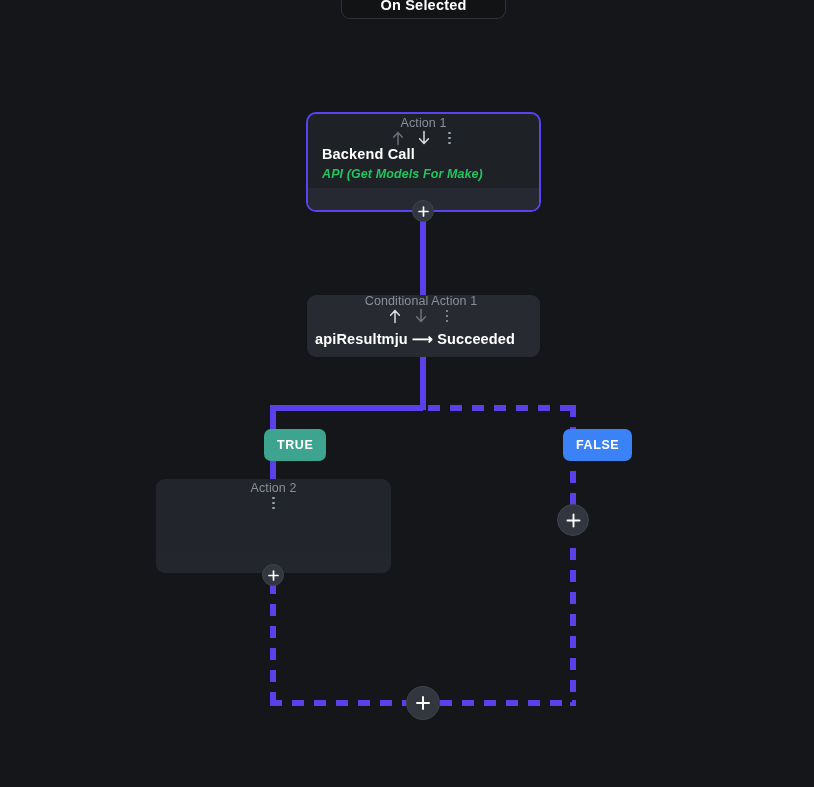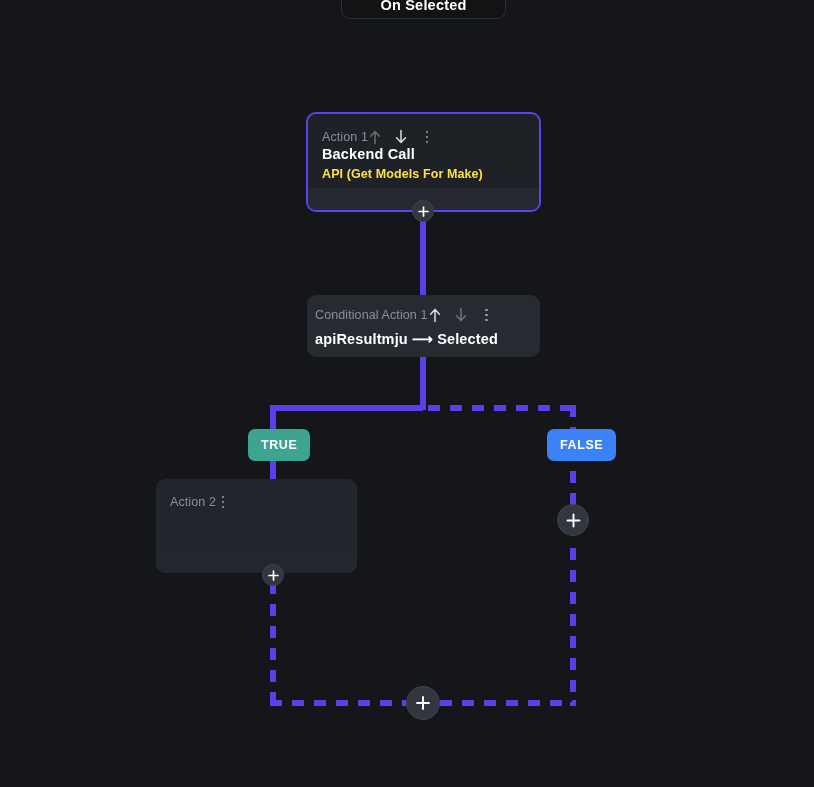--- a/index.html
+++ b/index.html
@@ -72,22 +72,23 @@
     background: #1E2126;
     border: 2px solid #5B43F0;
     border-radius: 10px;
   }
 
   .card-body { padding: 14px 14px 0 14px; position: relative; }
 
   .card-head {
     display: flex;
     align-items: center;
-    justify-content: flex-start;
+    justify-content: flex-end;
     height: 18px;
+    flex-direction: column;
   }
 
   .card-subtitle {
     color: #8A8F99;
     font-size: 12.5px;
     letter-spacing: .1px;
   }
 
   .card-title {
     color: #ffffff;
@@ -159,20 +160,21 @@
     height: 26px;
     border-radius: 7px;
     display: flex;
     align-items: center;
     justify-content: center;
     padding: 16px 13px;
     font-size: 12.5px;
     font-weight: bold;
     letter-spacing: .6px;
     color: #ffffff;
+    margin-left: 16px;
   }
   .badge-true  { background: #3DA58F; }
   .badge-false { background: #3b82f6; }
 </style>
 </head>
 <body>
 
 <div id="canvas">
 
   <div class="card card-top" style="left:341px; top:-26px; width:165px; height:45px;">
@@ -215,21 +217,21 @@
             </svg>
           </span>
           <span class="kebab">
             <i></i>
               <i></i>
               <i></i>
           </span>
         </span>
       </div>
       <div class="card-title">Backend Call</div>
-      <div class="card-meta" style="color:#fde047;">API (Get Models For Make)</div>
+      <div class="card-meta" style="color:#22c55e;font-style:italic;">API (Get Models For Make)</div>
     </div>
     <div class="card-footer"></div>
   </div>
 
   <div class="plus plus-sm" style="left:412px; top:200px;">
     <svg width="11" height="11" viewBox="0 0 11 11">
       <path d="M5.5 1 V10 M1 5.5 H10" stroke="#ffffff" stroke-width="1.7" stroke-linecap="round"></path>
     </svg>
   </div>
 
@@ -248,33 +250,33 @@
               <path d="M7 1.5 V13 M7 13.5 L2.6 8.8 M7 13.5 L11.4 8.8" stroke="#cfd3da" stroke-width="1.5" fill="none" stroke-linecap="round"></path>
             </svg>
           </span>
           <span class="kebab">
             <i></i>
               <i></i>
               <i></i>
           </span>
         </span>
       </div>
-      <div class="card-title" style="margin-top:7px;">apiResultmju ⟶ Selected</div>
+      <div class="card-title" style="margin-top:7px;">apiResultmju ⟶ Succeeded</div>
     </div>
   </div>
 
   <div class="badge badge-true" style="left:248px; top:429px;">
     <span>TRUE</span>
   </div>
 
   <div class="badge badge-false" style="left:547px; top:429px;">
     <span>FALSE</span>
   </div>
 
-  <div class="card" style="left:156px; top:479px; width:201px; height:94px; background:#22252B;">
+  <div class="card" style="left:156px; top:479px; width:235px; height:94px; background:#22252B;">
     <div class="card-body">
       <div class="card-head">
         <span class="card-subtitle">Action 2</span>
         <span class="icons">
           <span class="kebab">
             <i></i>
               <i></i>
               <i></i>
           </span>
         </span>

